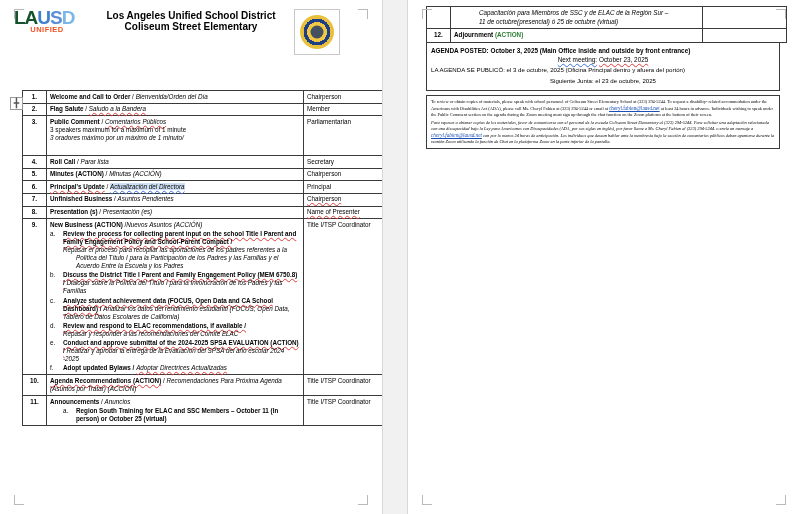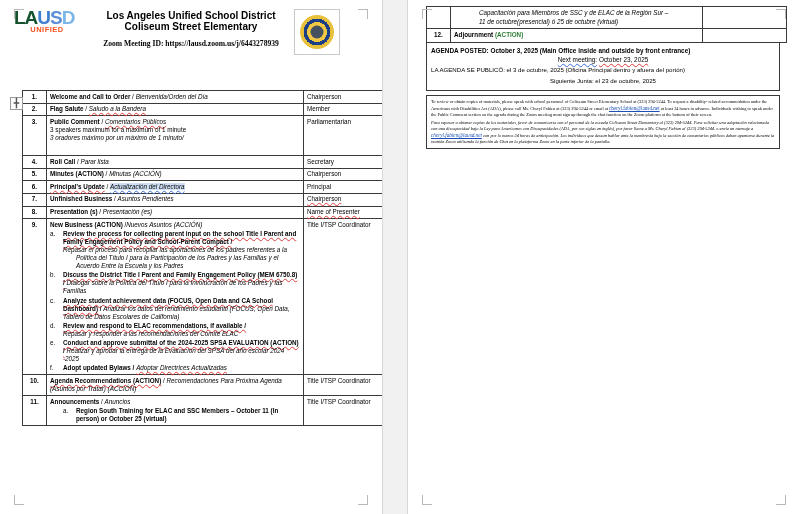--- a/index.html
+++ b/index.html
@@ -147,21 +147,20 @@
       <div class="seal">
         <div class="ring"></div>
       </div>
 
       <div class="head-lines">
         <div>Los Angeles Unified School District</div>
         <div>Coliseum Street Elementary</div>
       </div>
 
       <div class="head-sub">
-        <div class="zoomline">Zoom Meeting ID: https://lausd.zoom.us/j/6443278939</div>
       </div>
     </div>
 
     <table class="agenda">
       <tbody>
 
         <tr>
           <td class="c-num">1.</td>
           <td class="c-item">
             <b>Welcome and Call to Order</b> / <span class="es">Bienvenida/Orden del Día</span>

